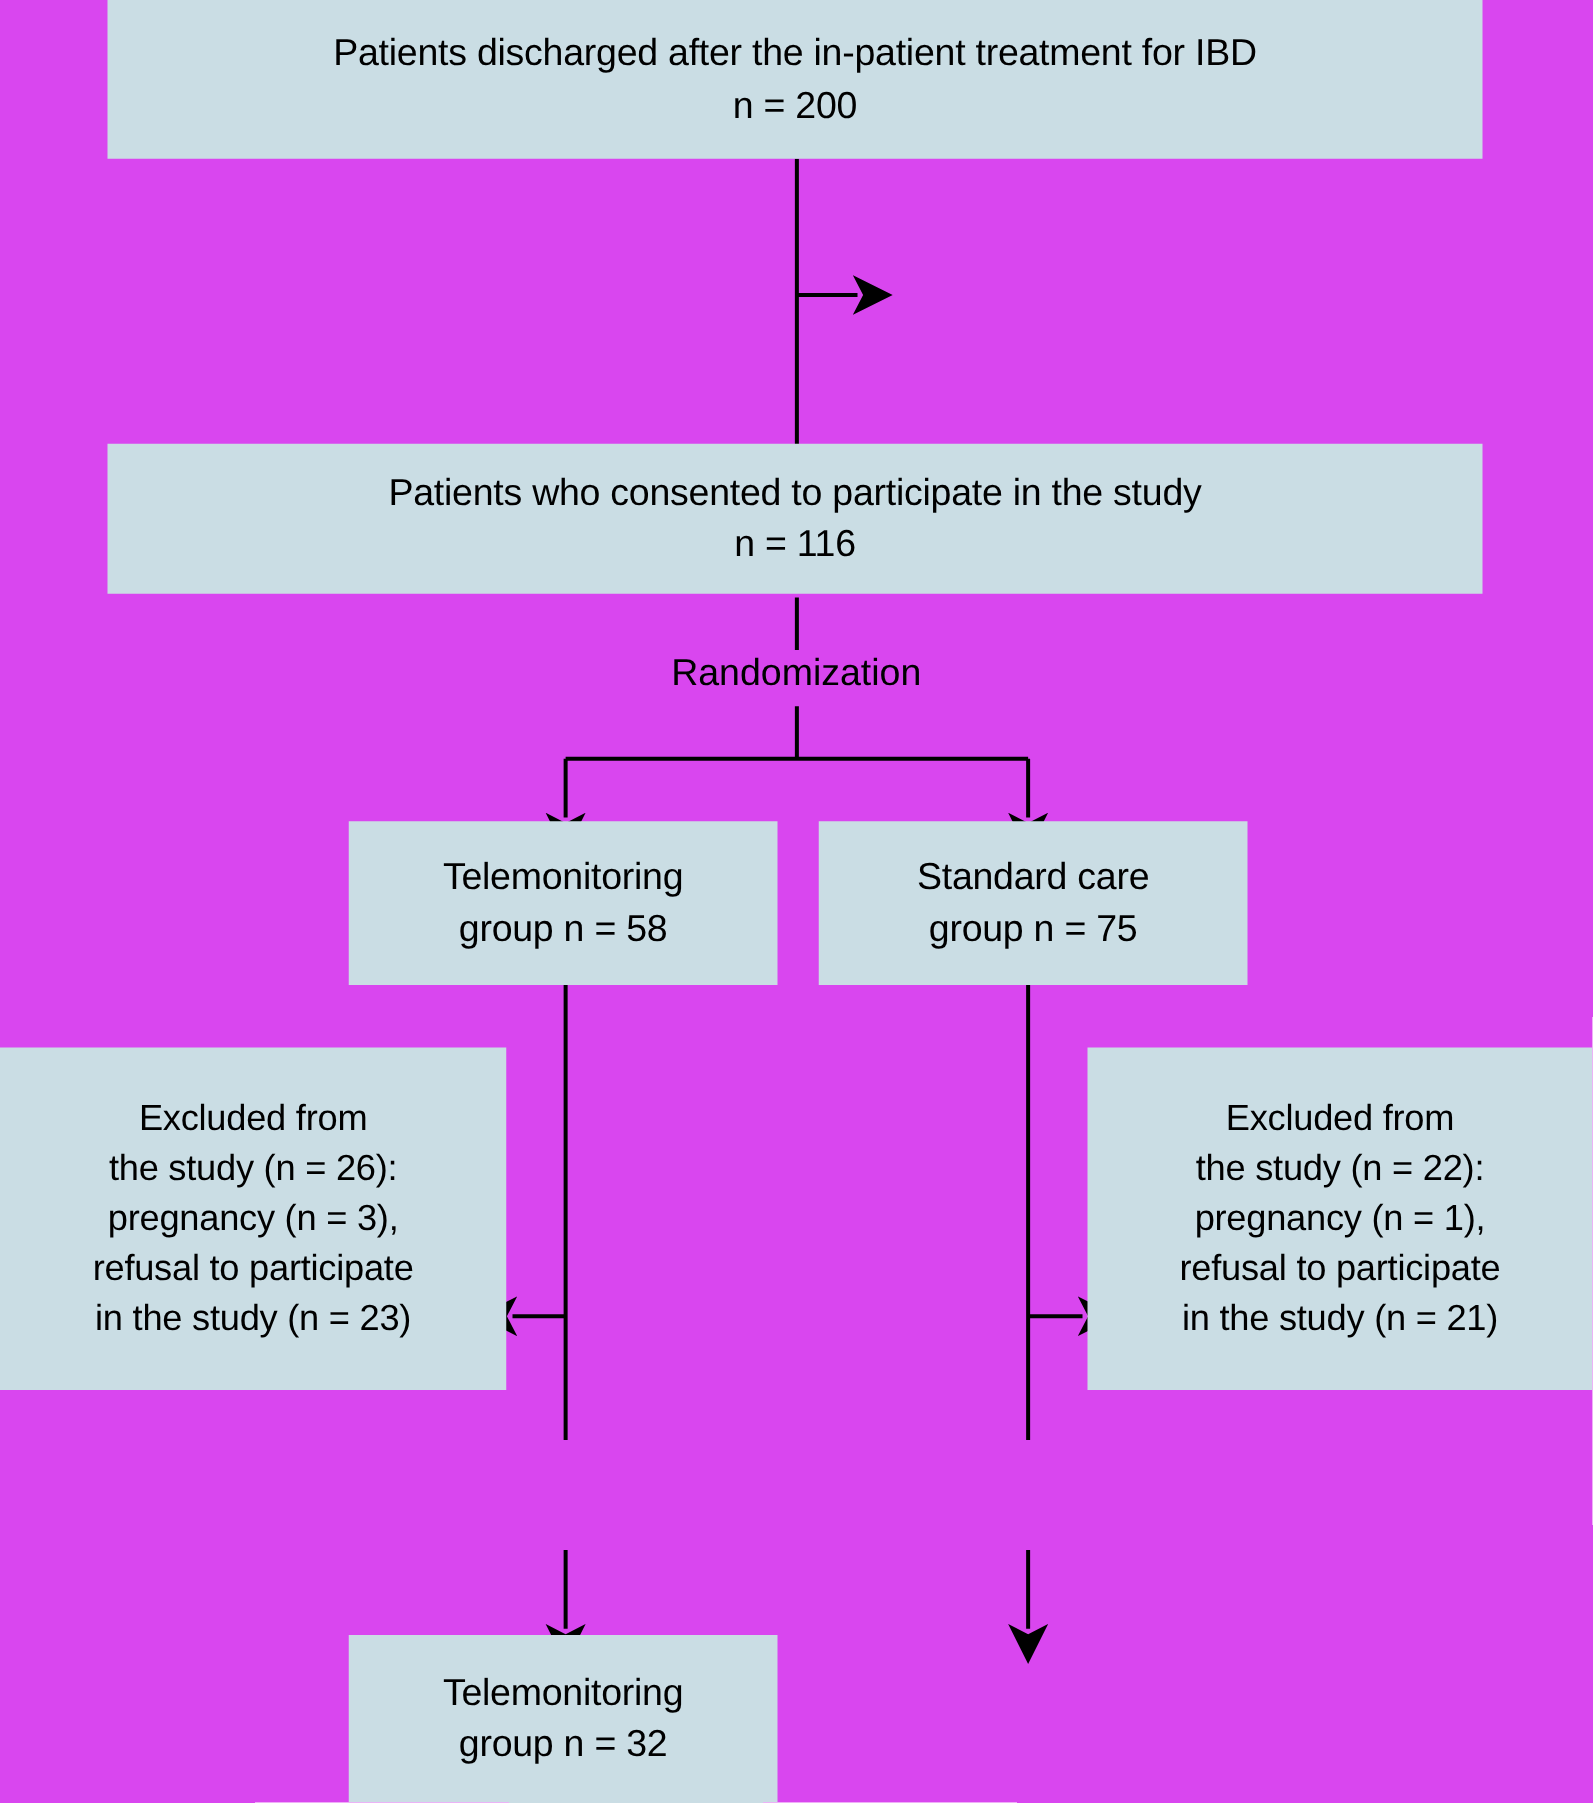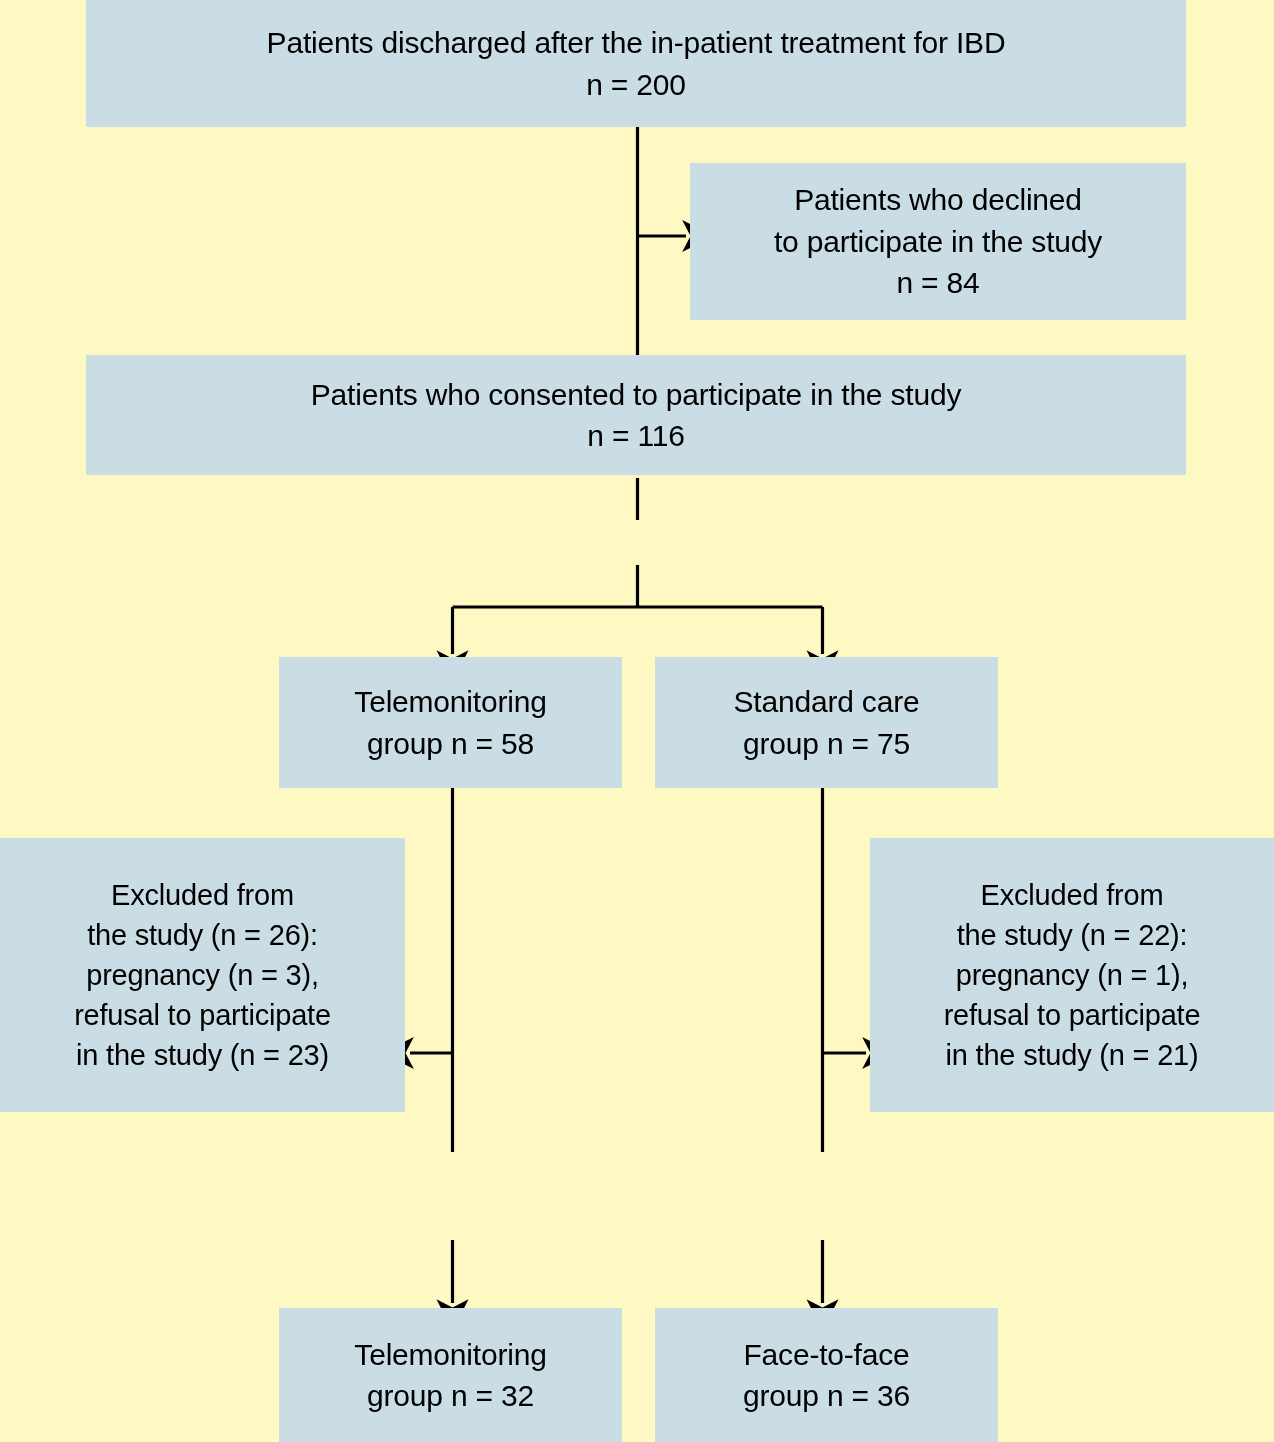--- a/index.html
+++ b/index.html
@@ -7,21 +7,21 @@
     padding: 0;
     background: #ffffff;
   }
   body {
     font-family: "Liberation Sans", sans-serif;
   }
   #flow-root {
     position: relative;
     width: 1274px;
     height: 1442px;
-    background: #fef9c3;
+    background: #d946ef;
     overflow: hidden;
   }
   .node {
     position: absolute;
     background: #cadde4;
     box-sizing: border-box;
     display: flex;
     align-items: center;
     justify-content: center;
     text-align: center;
@@ -92,27 +92,25 @@
     <path d="M822.5,1053 L866,1053" stroke="#000000" stroke-width="3.2" fill="none" marker-end="url(#arrow-right)"></path>
 
     <path d="M452.5,1240 L452.5,1303" stroke="#000000" stroke-width="3.2" fill="none" marker-end="url(#arrow-down)"></path>
 
     <path d="M822.5,1240 L822.5,1303" stroke="#000000" stroke-width="3.2" fill="none" marker-end="url(#arrow-down)"></path>
   </svg>
 
   <div class="node" style="left:86px; top:0px; width:1100px; height:127px;">Patients discharged after the in-patient treatment for IBD
 n = 200</div>
 
-  <div class="node" style="left:690px; top:163px; width:496px; height:157px;">Patients who declined
-to participate in the study
-n = 84</div>
 
   <div class="node" style="left:86px; top:355px; width:1100px; height:120px;">Patients who consented to participate in the study
 n = 116</div>
 
+  <div class="label-plain" style="left:487px; top:522px; width:300px;">Randomization</div>
 
   <div class="node" style="left:279px; top:657px; width:343px; height:131px;">Telemonitoring
 group n = 58</div>
 
   <div class="node" style="left:655px; top:657px; width:343px; height:131px;">Standard care
 group n = 75</div>
 
   <div class="node narrow" style="left:0px; top:838px; width:405px; height:274px;">Excluded from
 the study (n = 26):
 pregnancy (n = 3),
@@ -122,16 +120,14 @@
   <div class="node narrow" style="left:870px; top:838px; width:404px; height:274px;">Excluded from
 the study (n = 22):
 pregnancy (n = 1),
 refusal to participate
 in the study (n = 21)</div>
 
 
   <div class="node" style="left:279px; top:1308px; width:343px; height:134px;">Telemonitoring
 group n = 32</div>
 
-  <div class="node" style="left:655px; top:1308px; width:343px; height:134px;">Face-to-face
-group n = 36</div>
 
 </div>
 
 </body></html>

